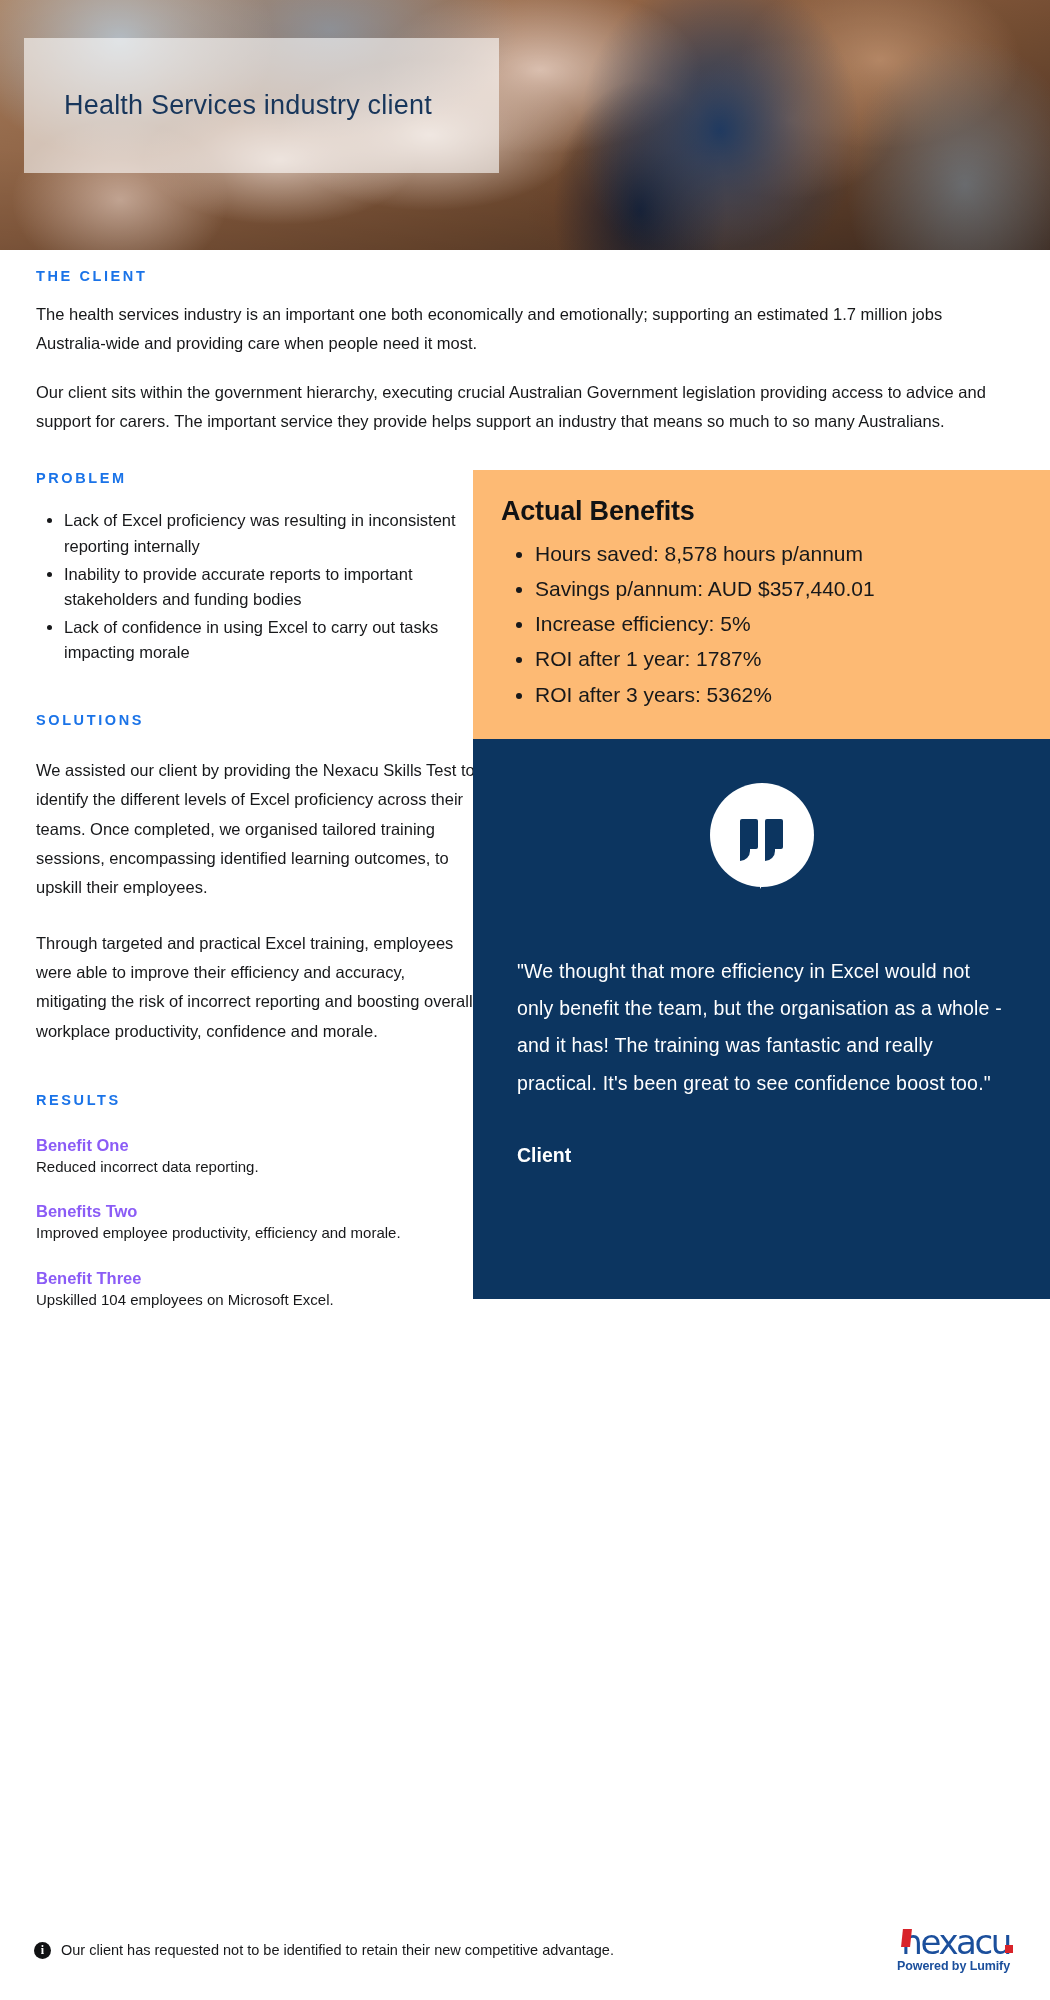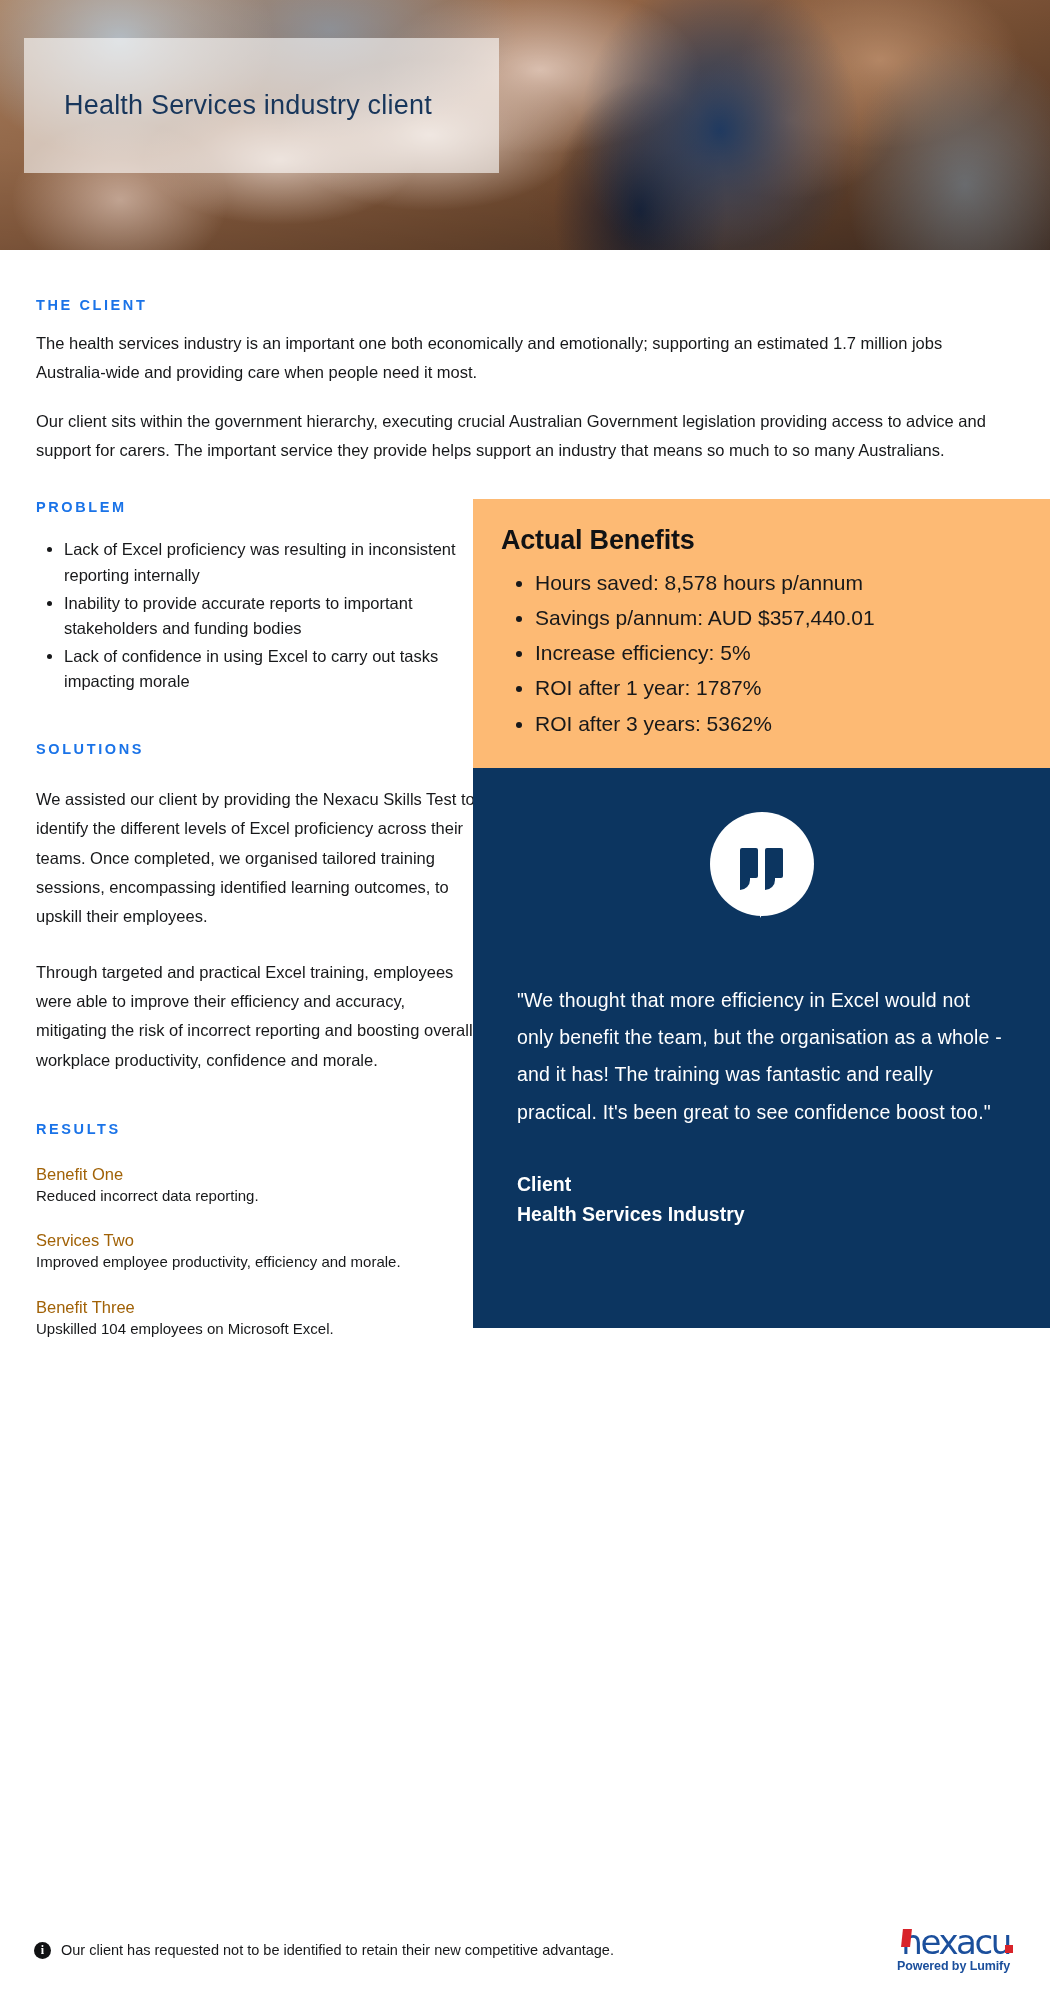--- a/index.html
+++ b/index.html
@@ -82,21 +82,21 @@
     font-weight: 700;
     font-size: 14.5px;
     letter-spacing: 2.6px;
   }
   .para {
     font-size: 16.5px;
     color: #17181a;
     line-height: 1.78;
   }
 
-  .client-section { padding-top: 47px; }
+  .client-section { padding-top: 18px; }
   .client-section .para { margin-top: 16px; }
   .client-section .para + .para { margin-top: 19px; }
 
   
   .cols {
     position: relative;
     margin-top: 34px;
     display: flex;
     align-items: flex-start;
   }
@@ -204,22 +204,22 @@
     font-weight: 700;
     line-height: 1.55;
   }
 
   
   .results-block { margin-top: 28px; }
   .benefit-item { margin-top: 24px; }
   .benefit-item:first-child { margin-top: 0; }
   .benefit-title {
     font-size: 16.5px;
-    font-weight: 400;
-    color: #a16207;
+    font-weight: 700;
+    color: #8b5cf6;
   }
   .benefit-desc {
     font-size: 15px;
     color: #17181a;
     line-height: 1.55;
   }
 
   
   .footer {
     position: absolute;
@@ -333,21 +333,21 @@
         </div>
 
         <div class="sec-gap">
           <div class="eyebrow">RESULTS</div>
           <div class="results-block">
             <div class="benefit-item">
               <div class="benefit-title">Benefit One</div>
               <div class="benefit-desc">Reduced incorrect data reporting.</div>
             </div>
             <div class="benefit-item">
-              <div class="benefit-title">Services Two</div>
+              <div class="benefit-title">Benefits Two</div>
               <div class="benefit-desc">Improved employee productivity, efficiency and morale.</div>
             </div>
             <div class="benefit-item">
               <div class="benefit-title">Benefit Three</div>
               <div class="benefit-desc">Upskilled 104 employees on Microsoft Excel.</div>
             </div>
           </div>
         </div>
 
       </div>
@@ -370,21 +370,20 @@
             <div class="bubble"></div>
             <div class="tail"></div>
             <div class="marks">
               <span class="mark"></span>
               <span class="mark"></span>
             </div>
           </div>
           <div class="quote-text">"We thought that more efficiency in Excel would not only benefit the team, but the organisation as a whole - and it has! The training was fantastic and really practical. It's been great to see confidence boost too."</div>
           <div class="quote-attrib">
             <div>Client</div>
-            <div>Health Services Industry</div>
           </div>
         </div>
 
       </div>
 
     </div>
   </div>
 
   <div class="footer">
     <div class="footer-left">

